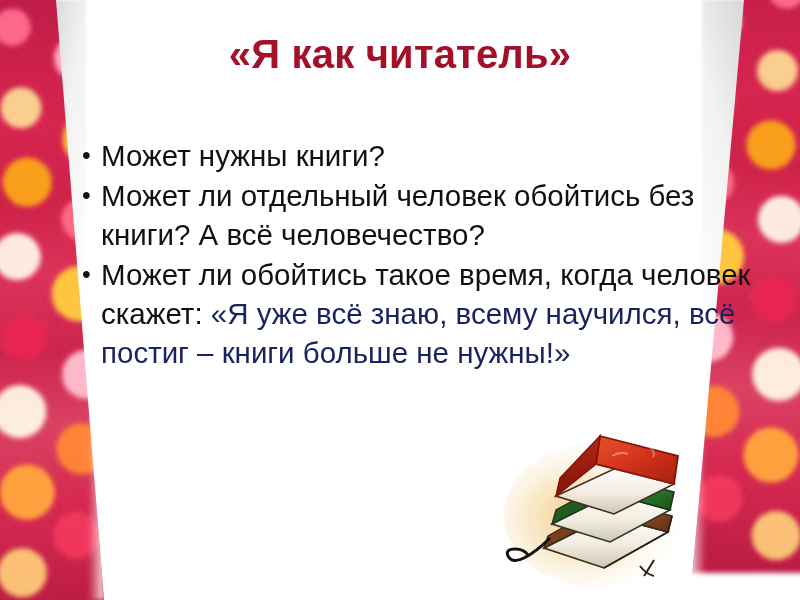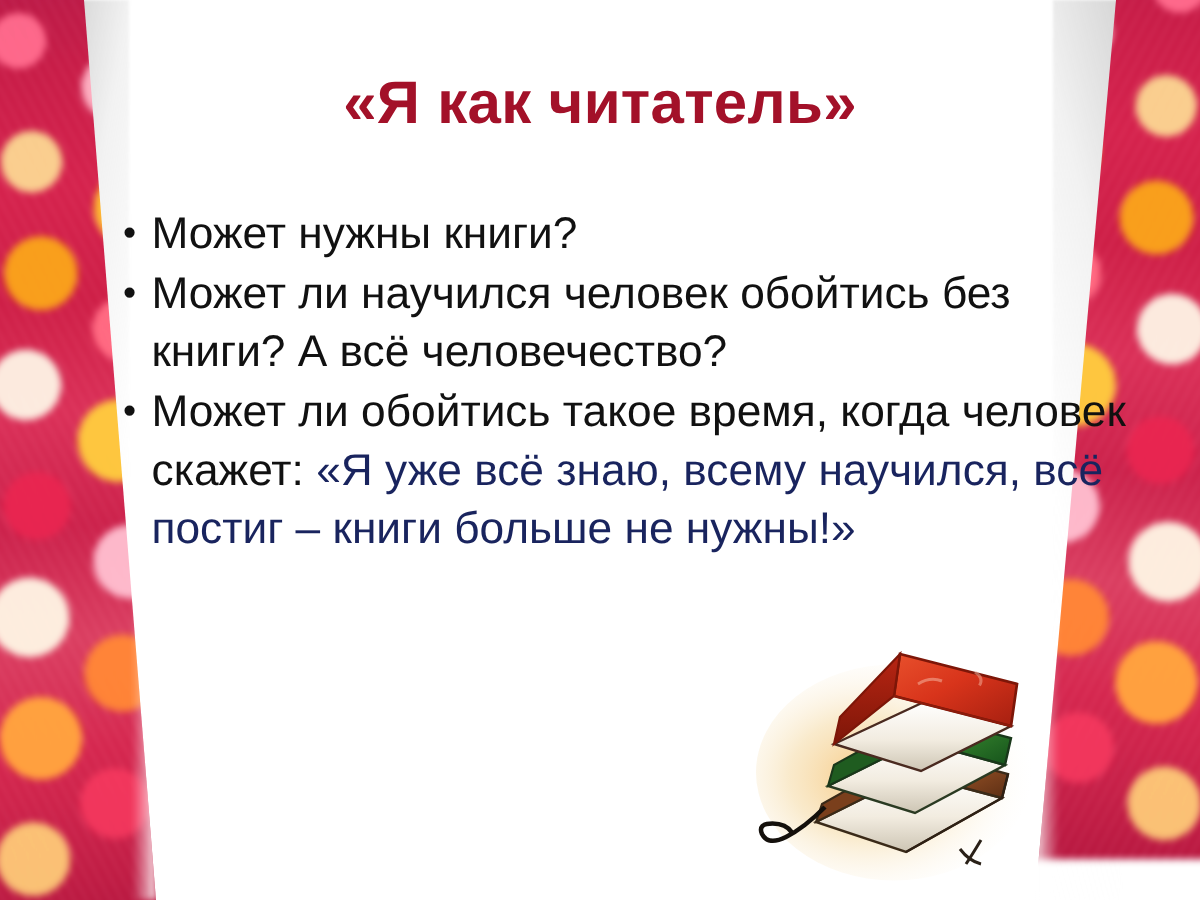--- a/index.html
+++ b/index.html
@@ -117,21 +117,21 @@
   .floral-right .feather {
     position: absolute; left: 0; top: 0; width: 16px; height: 100%;
     background: linear-gradient(270deg, rgba(255,255,255,0) 0%, rgba(255,255,255,0.55) 70%, rgba(255,255,255,0.95) 100%);
     filter: blur(2px);
   }
 
   
   #title {
     position: absolute;
     left: 0;
-    top: 47px;
+    top: 32px;
     width: 800px;
     text-align: center;
     font-size: 40px;
     font-weight: bold;
     letter-spacing: 0.2px;
     color: #a31129;
     z-index: 6;
   }
 
   
@@ -194,21 +194,21 @@
 
   <div id="body">
 
     <div class="bullet-row">
       <span class="bullet-dot">•</span>
       <span class="bullet-text">Может нужны книги?</span>
     </div>
 
     <div class="bullet-row">
       <span class="bullet-dot">•</span>
-      <span class="bullet-text">Может ли научился человек обойтись без книги? А всё человечество?</span>
+      <span class="bullet-text">Может ли отдельный человек обойтись без книги? А всё человечество?</span>
     </div>
 
     <div class="bullet-row">
       <span class="bullet-dot">•</span>
       <span class="bullet-text"><span>Может ли обойтись такое время, когда человек скажет: </span><span class="q-blue">«Я уже всё знаю, всему научился, всё постиг – книги больше не нужны!»</span></span>
     </div>
 
   </div>
 
   <div id="books">

